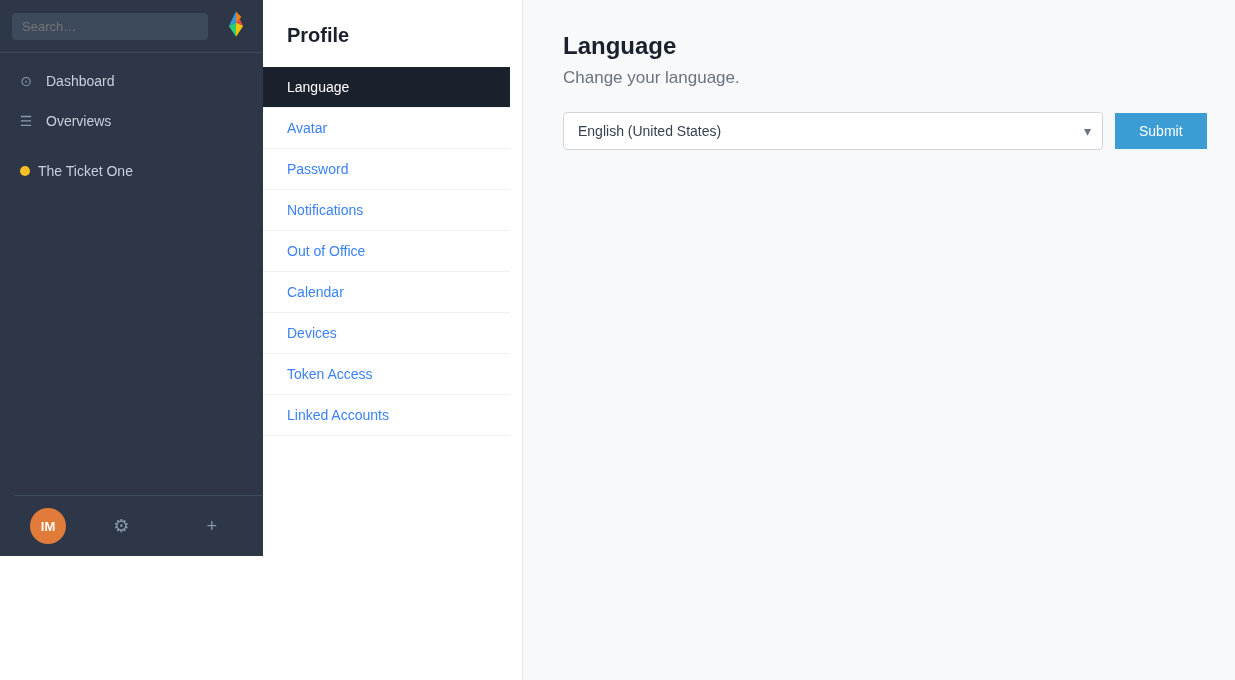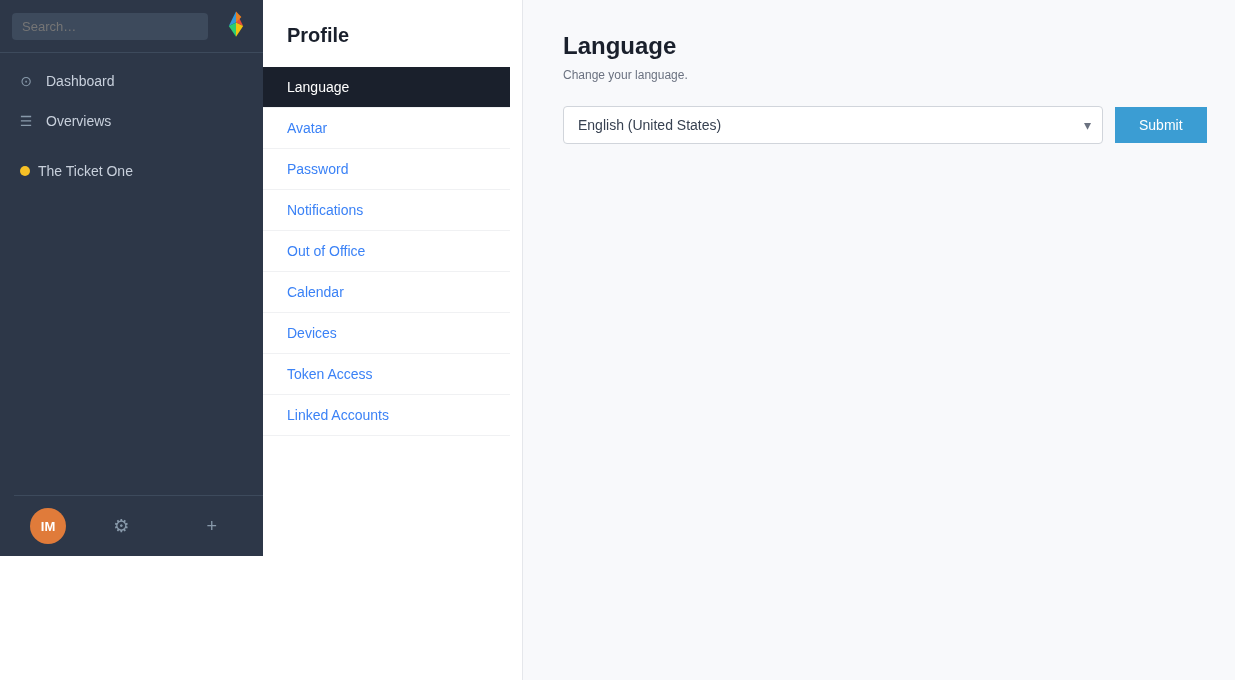--- a/index.html
+++ b/index.html
@@ -162,21 +162,21 @@
     }
 
     .content-title {
       font-size: 24px;
       font-weight: 600;
       color: #1a202c;
       margin-bottom: 8px;
     }
 
     .content-description {
-      font-size: 12px;
+      font-size: 17px;
       color: #6b7280;
       margin-bottom: 24px;
     }
 
     .language-select-row {
       display: flex;
       align-items: center;
       gap: 12px;
     }
 

